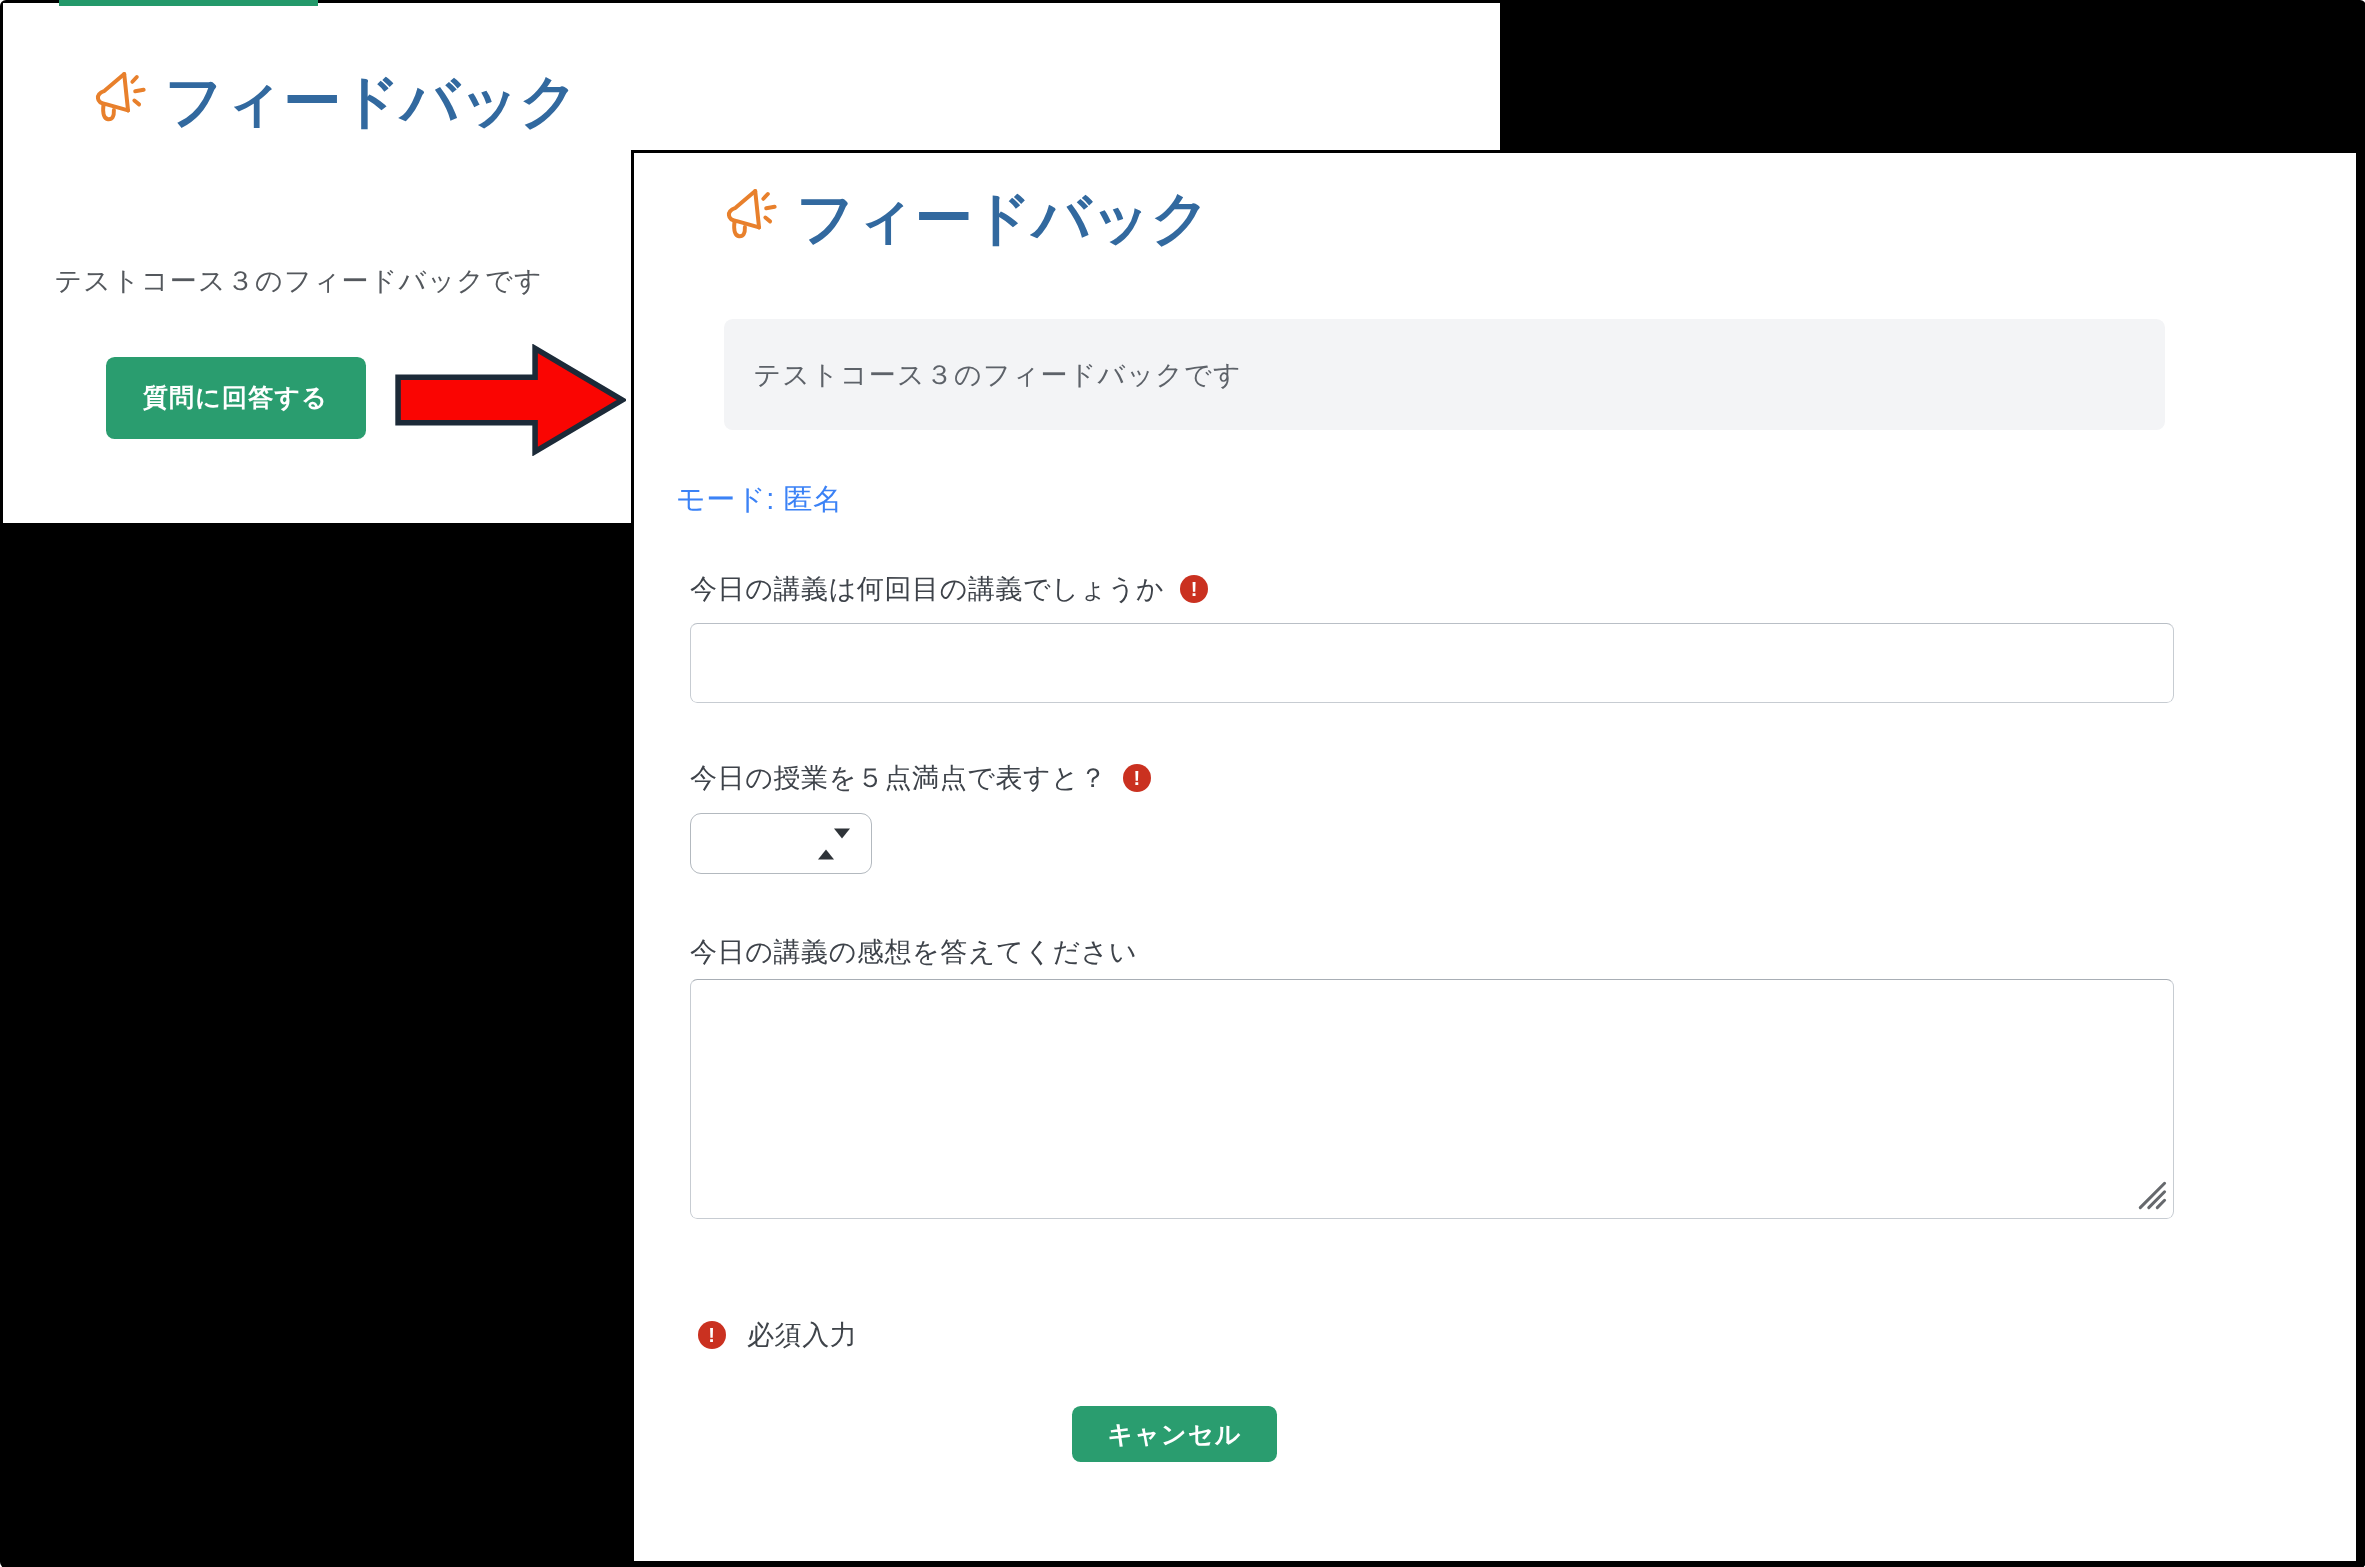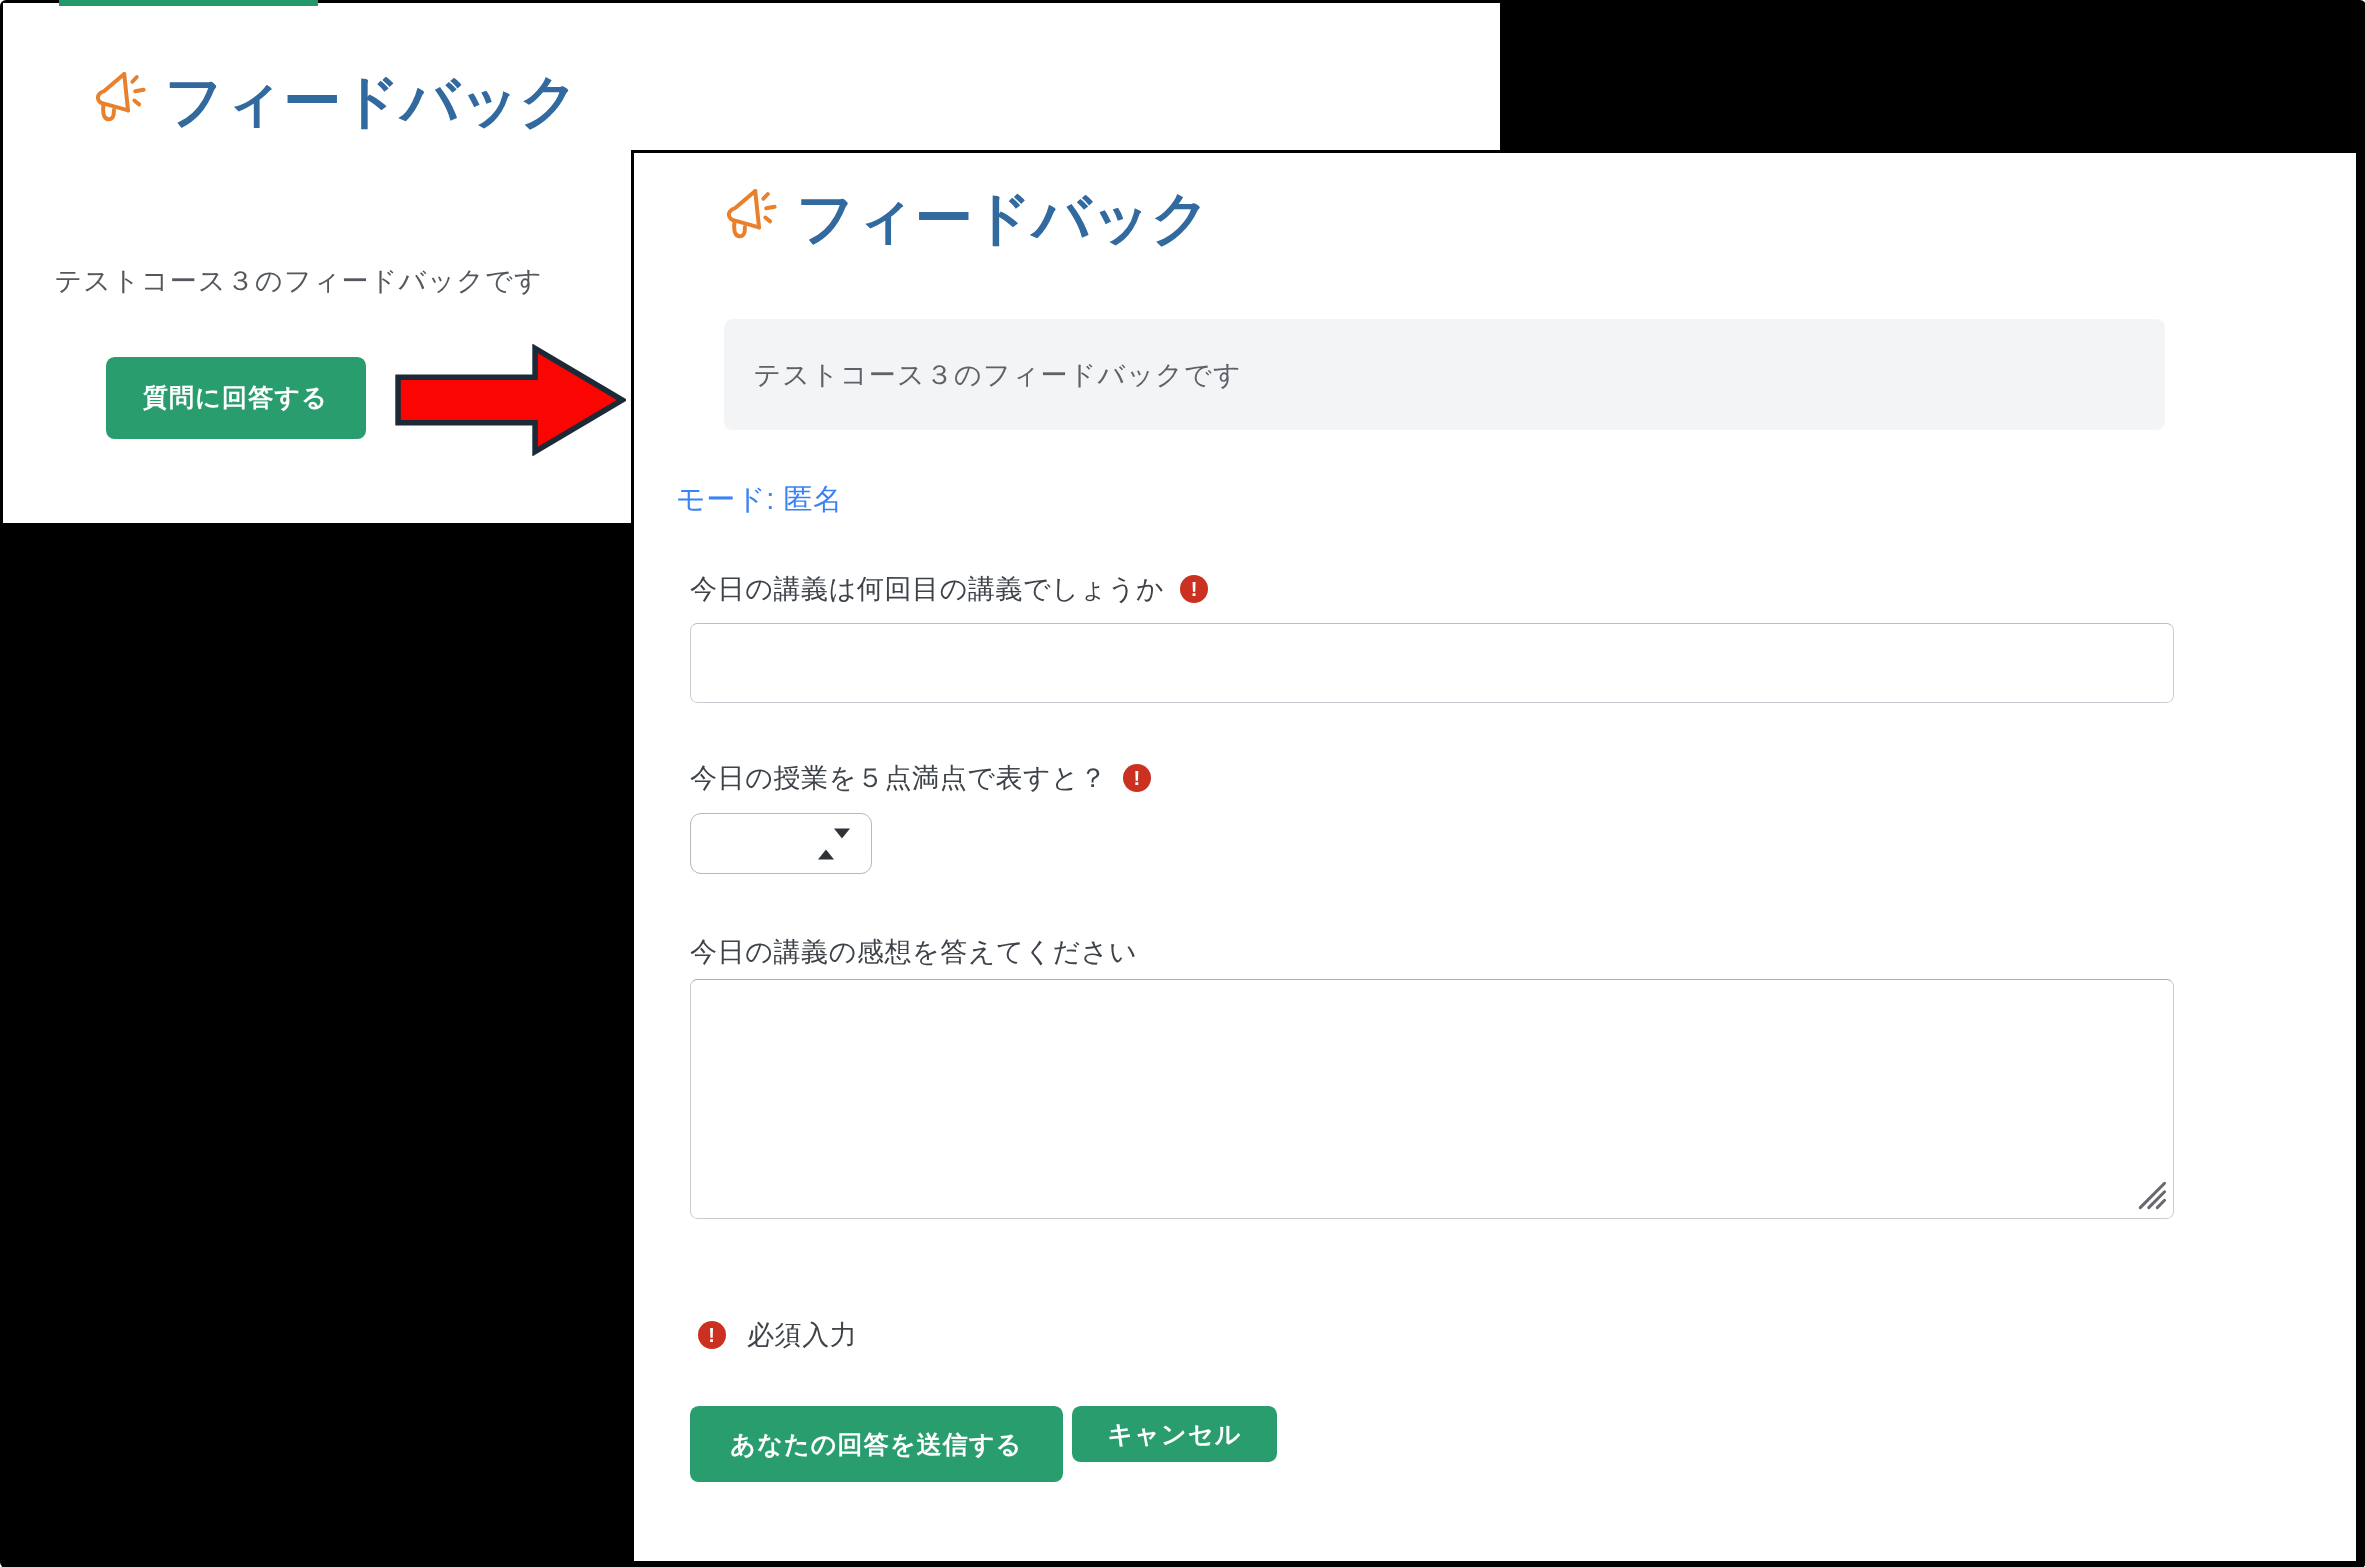--- a/index.html
+++ b/index.html
@@ -192,18 +192,17 @@
           </g>
         </svg>
       </span>
     </div>
 
     <div class="legend-row">
       <span class="req-badge">!</span>
       <span>必須入力</span>
     </div>
 
-    <button class="btn btn-submit">あなたの回答を送信する</button>
     <button class="btn btn-cancel">キャンセル</button>
   </div>
 
 </div>
 
 
 </body></html>

